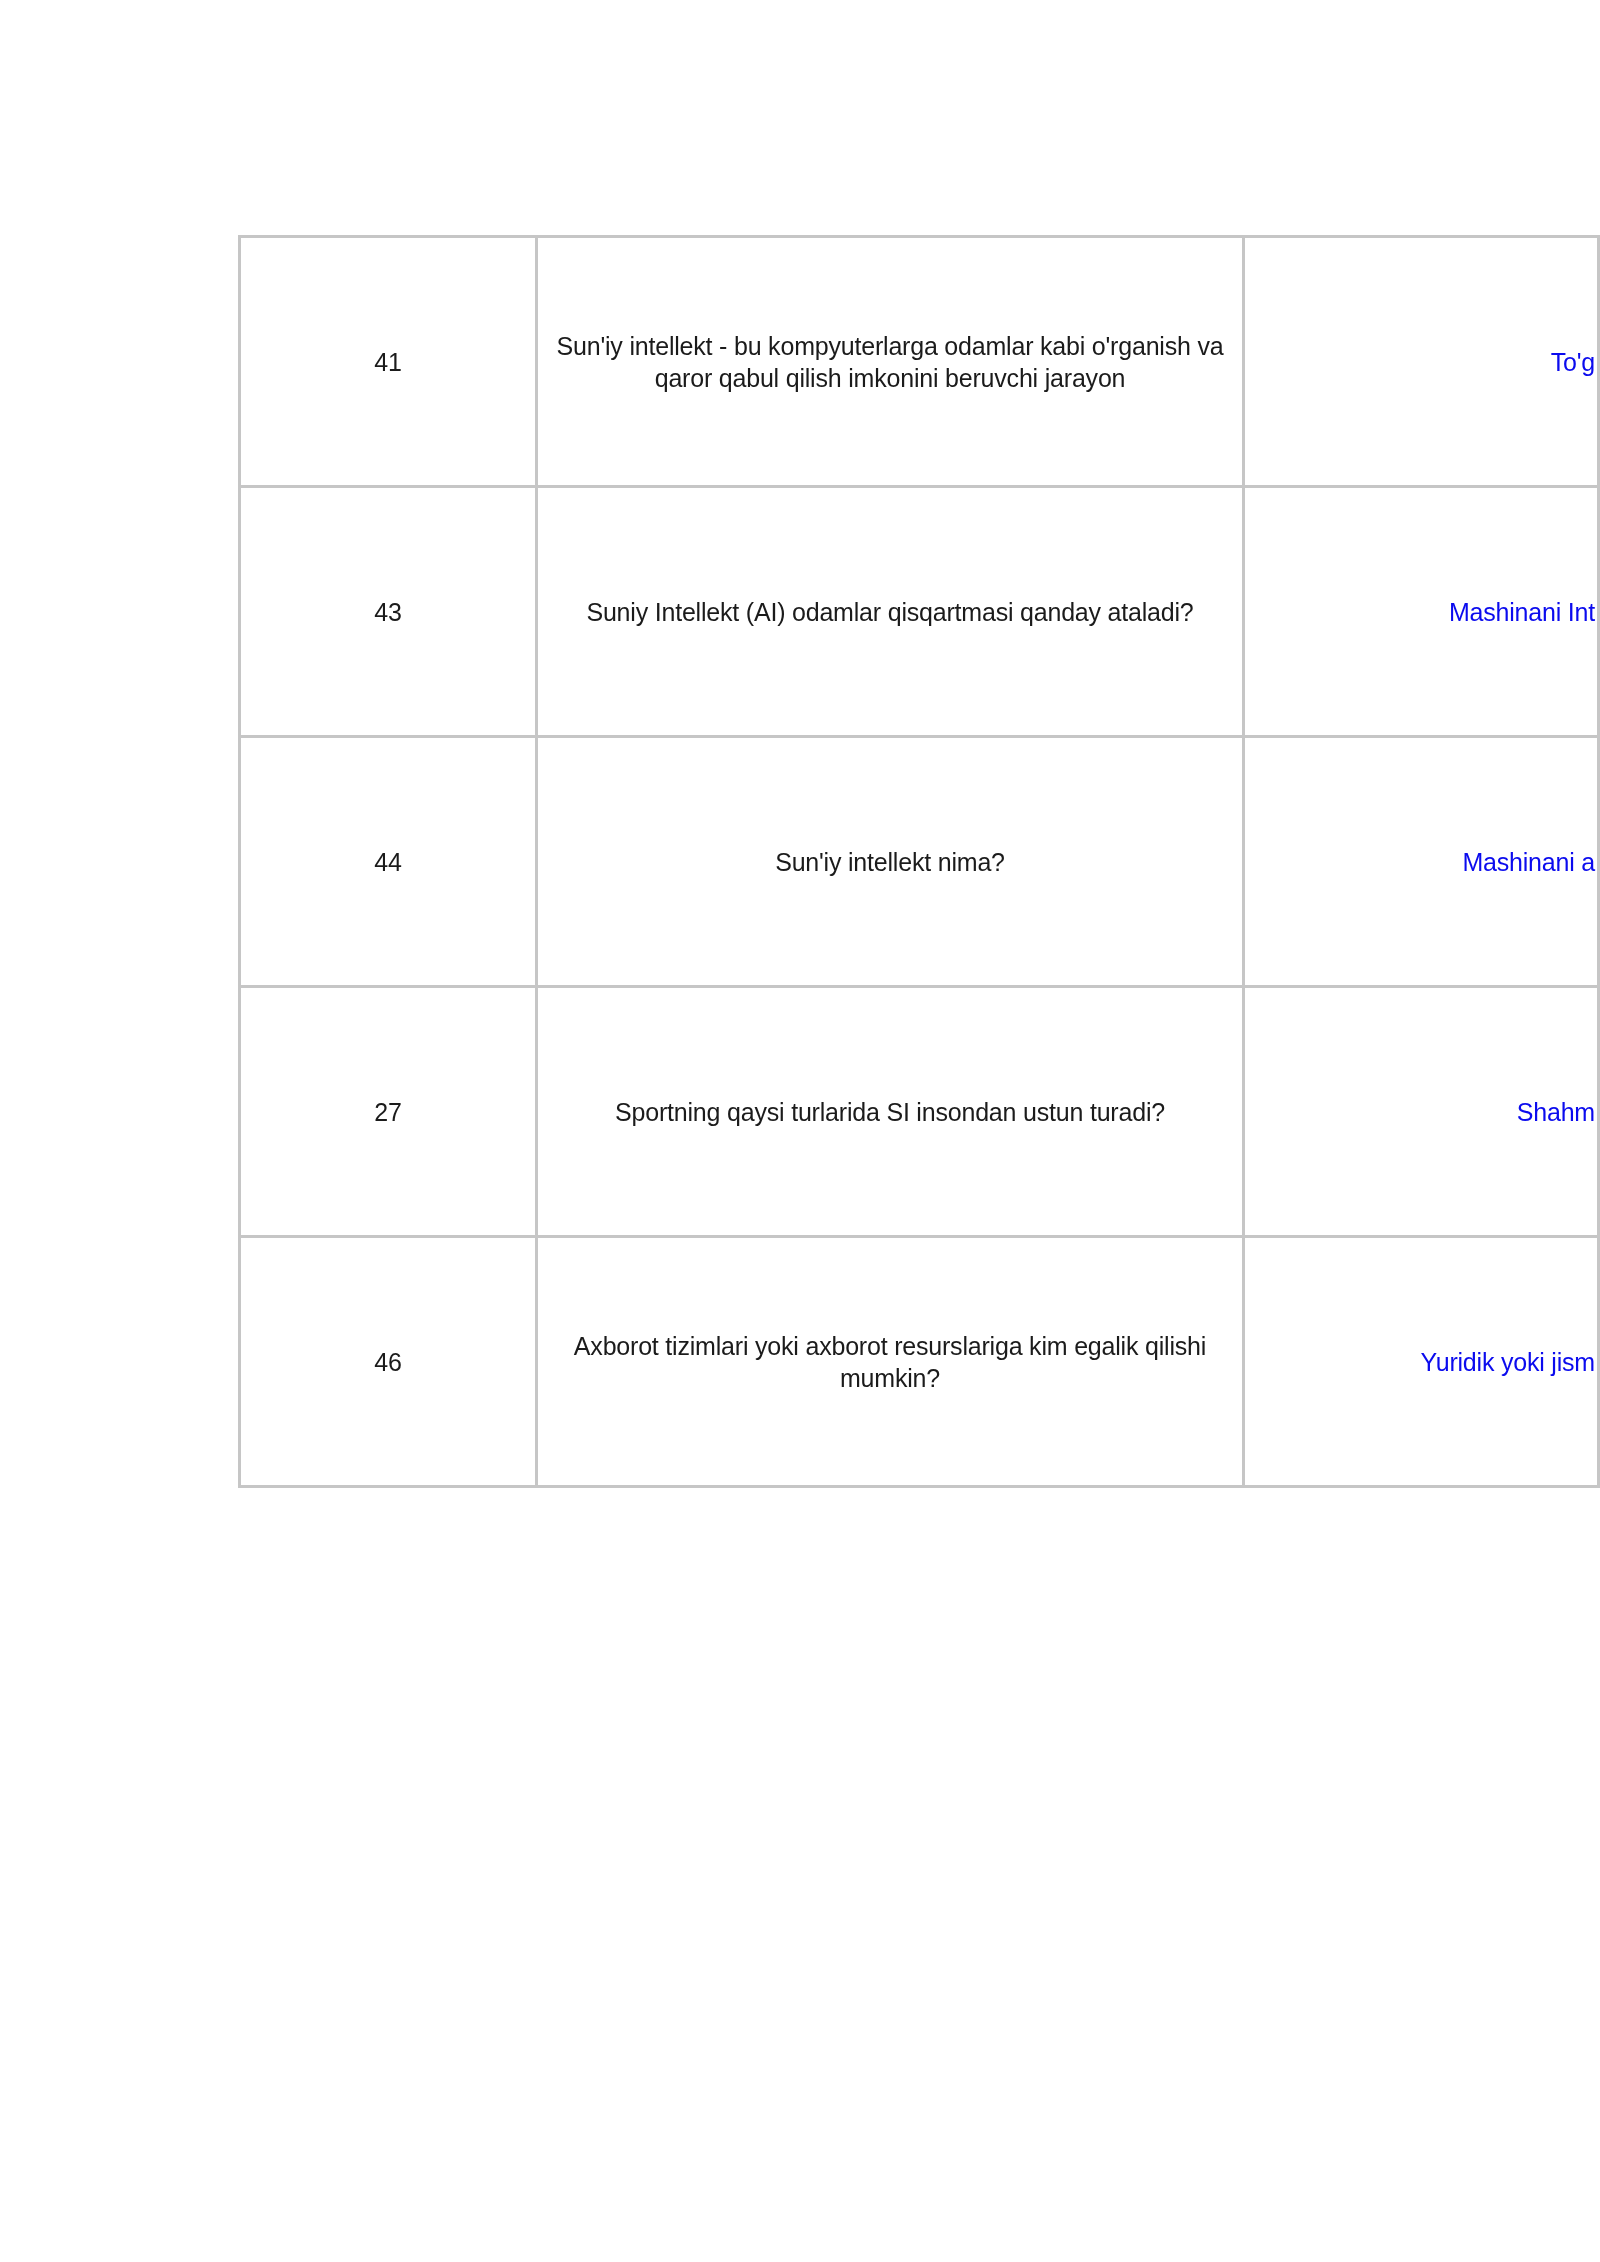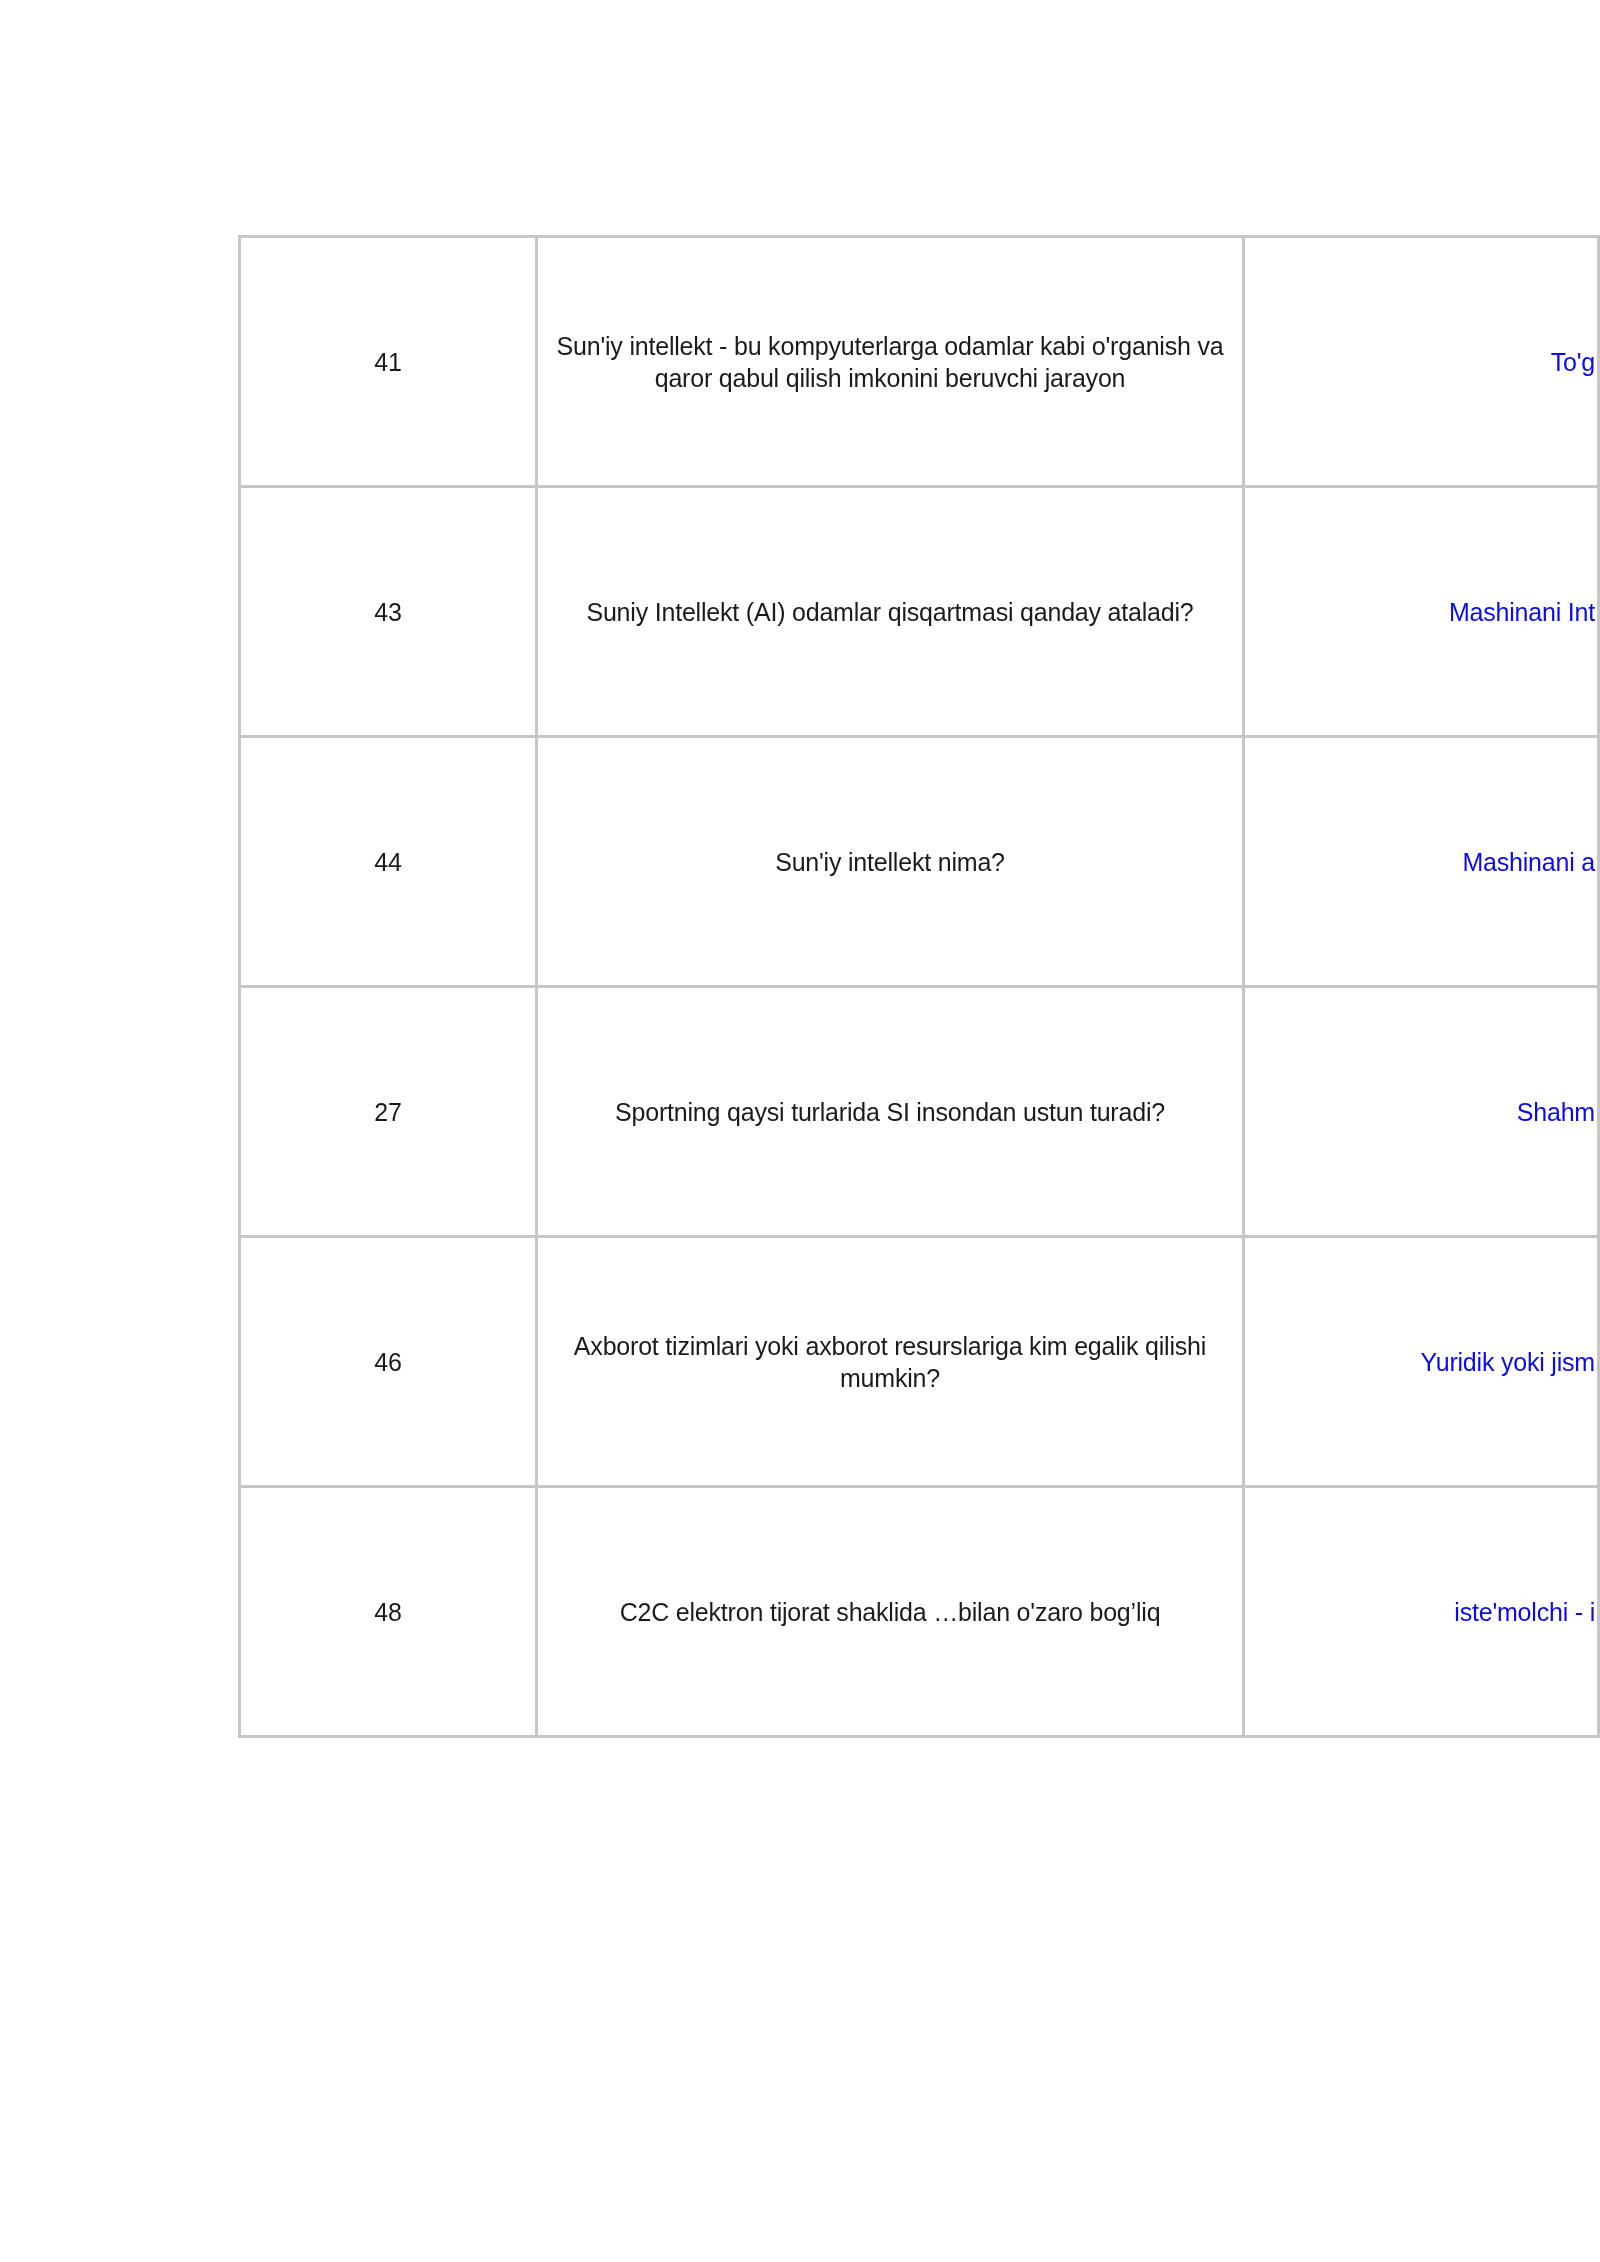--- a/index.html
+++ b/index.html
@@ -90,20 +90,15 @@
       <tr>
         <td class="cell-num">27</td>
         <td class="cell-q">Sportning qaysi turlarida SI insondan ustun turadi?</td>
         <td class="cell-a"><span class="answer">Shahm</span></td>
       </tr>
       <tr>
         <td class="cell-num">46</td>
         <td class="cell-q">Axborot tizimlari yoki axborot resurslariga kim egalik qilishi mumkin?</td>
         <td class="cell-a"><span class="answer">Yuridik yoki jism</span></td>
       </tr>
-      <tr>
-        <td class="cell-num">48</td>
-        <td class="cell-q">C2C elektron tijorat shaklida …bilan o'zaro bog’liq</td>
-        <td class="cell-a"><span class="answer">iste'molchi - i</span></td>
-      </tr>
     </tbody>
   </table>
 </div>
 
 </body></html>

